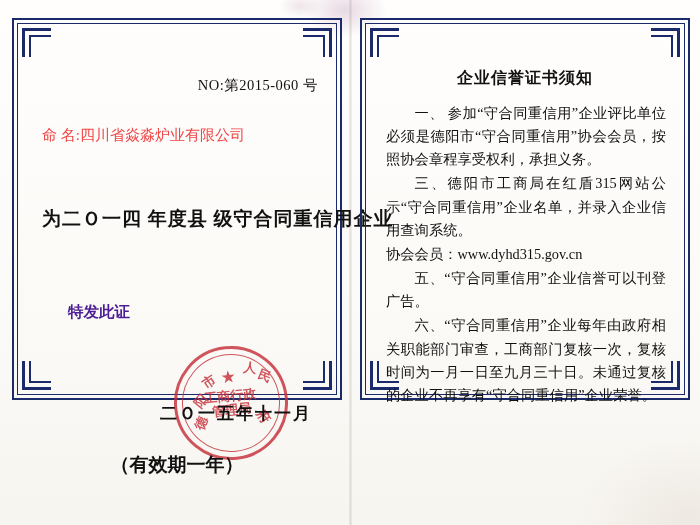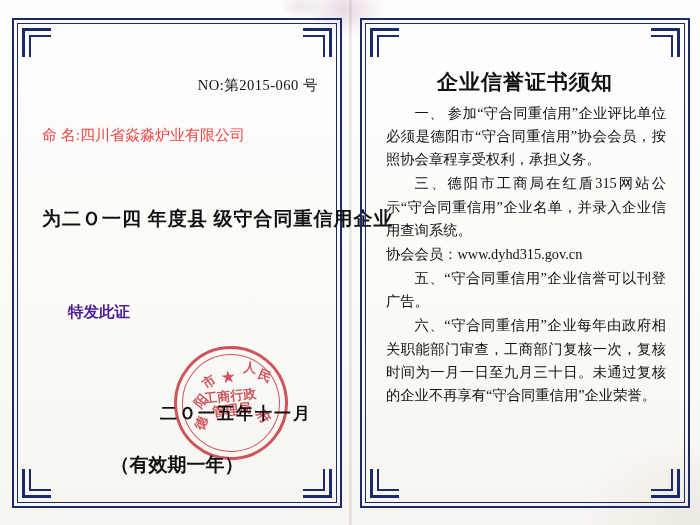--- a/index.html
+++ b/index.html
@@ -36,21 +36,21 @@
     position: absolute;
     left: 349px;
     top: 0;
     width: 3px;
     height: 525px;
     background: linear-gradient(90deg, rgba(0,0,0,0.05), rgba(120,110,100,0.18), rgba(0,0,0,0.04));
   }
   .page {
     position: absolute;
     top: 18px;
-    height: 490px;
+    height: 382px;
     width: 330px;
   }
   .page.left { left: 12px; }
   .page.right { left: 360px; }
 
   
   .frame-outer {
     position: absolute;
     inset: 0;
     border: 2px solid #1b2a6b;
@@ -201,21 +201,21 @@
     color: #c6303a;
   }
 
   
   .notice-title {
     position: absolute;
     left: 0;
     right: 0;
     top: 34px;
     text-align: center;
-    font-size: 21px;
+    font-size: 16px;
     font-weight: bold;
     color: #111;
     letter-spacing: 1px;
   }
   .notice-body {
     position: absolute;
     left: 10px;
     right: 8px;
     top: 68px;
     font-size: 14.3px;

